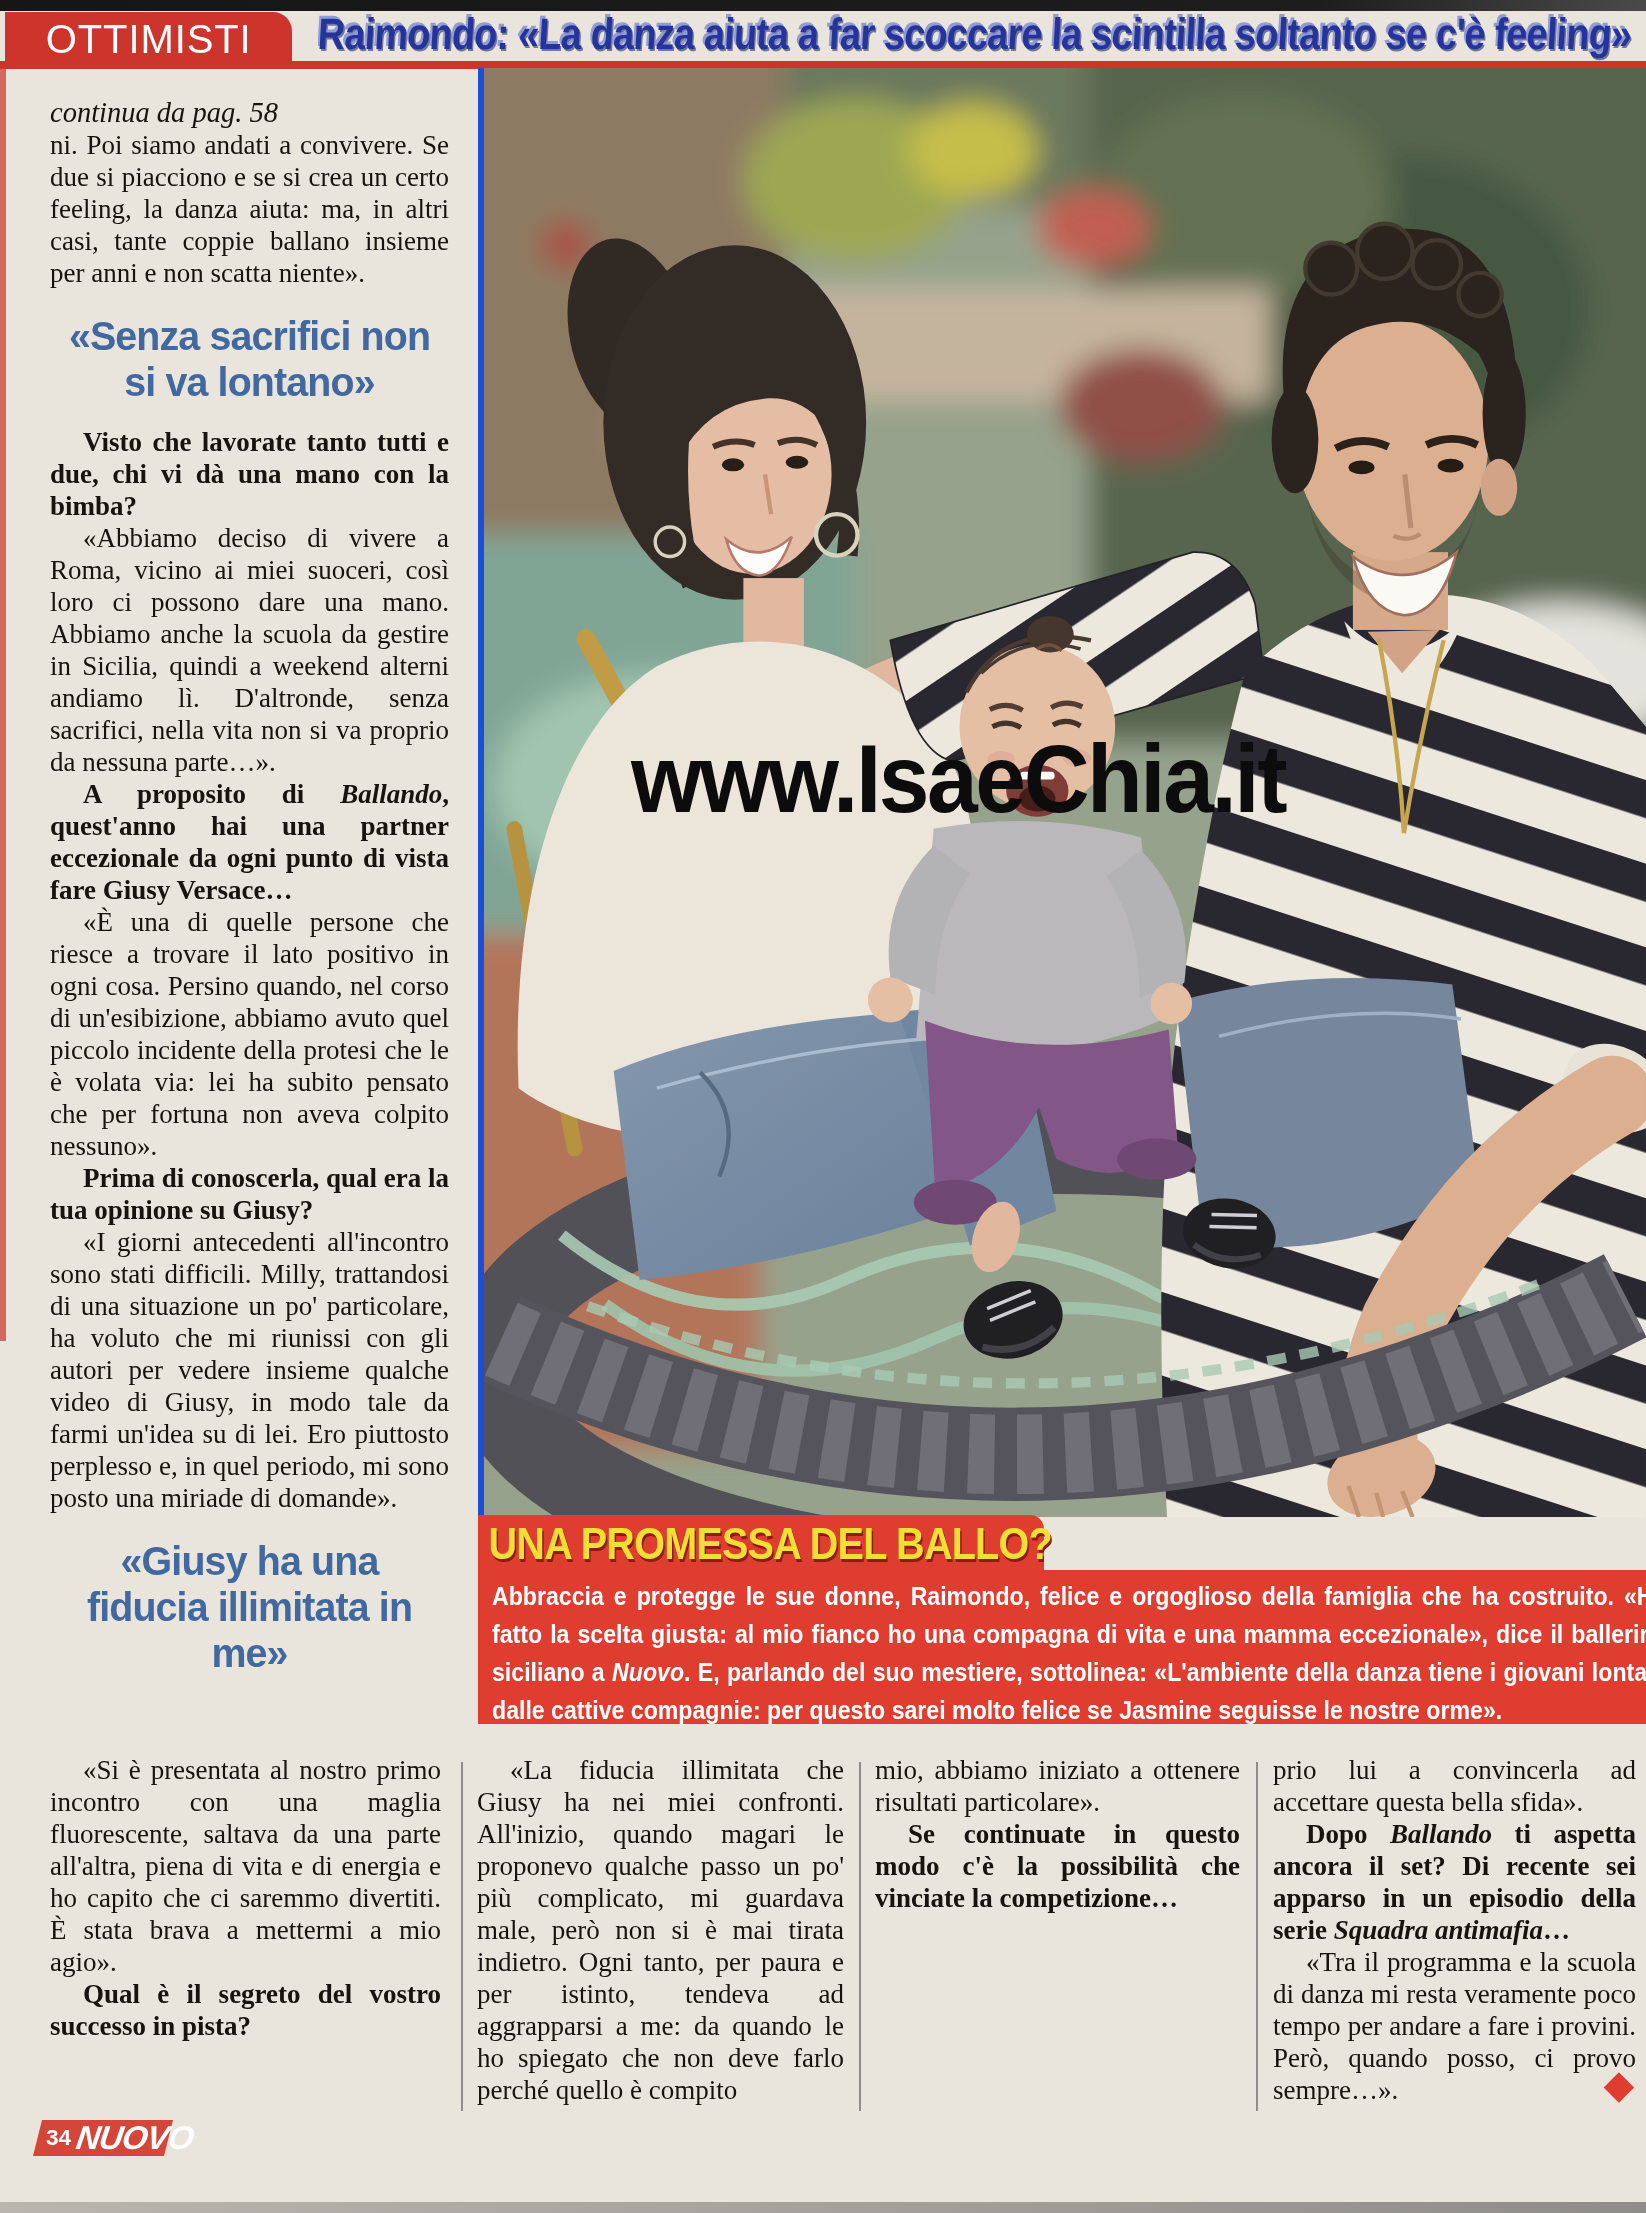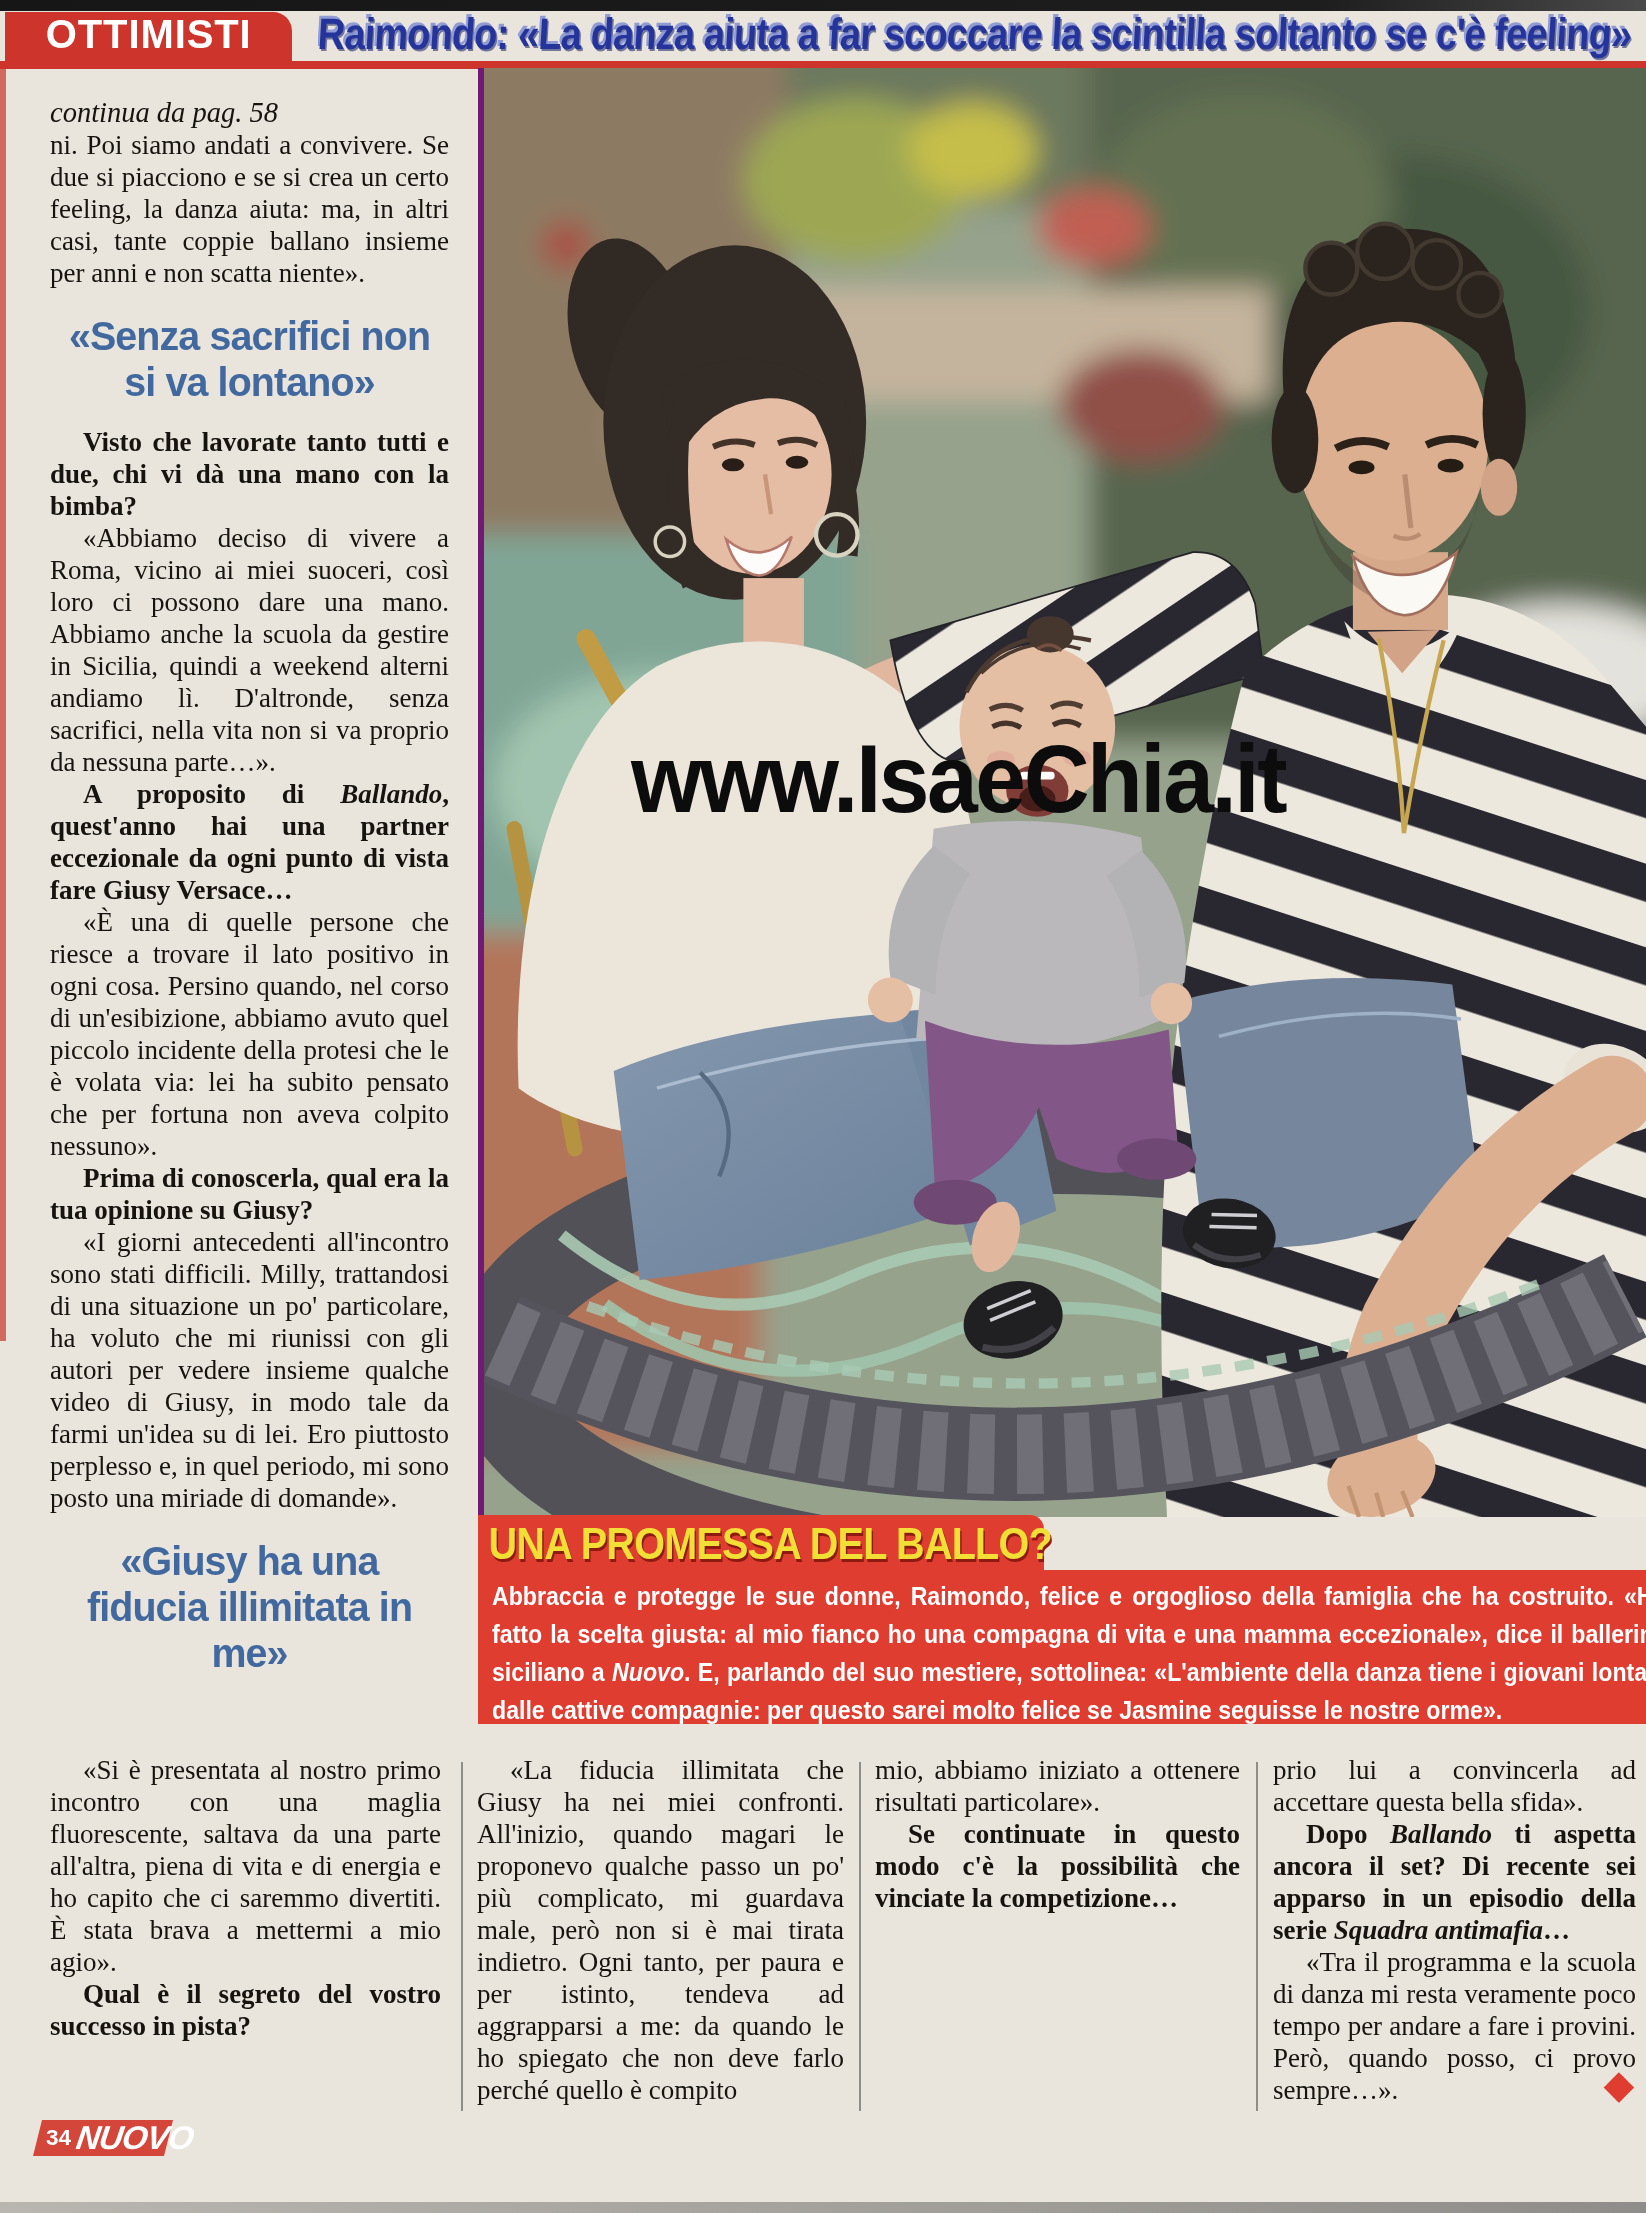--- a/index.html
+++ b/index.html
@@ -9,22 +9,22 @@
   }
   
   .top-strip{position:absolute;left:0;top:0;width:1646px;height:11.2px;background:linear-gradient(90deg,#161616 0%,#1d1d1d 80%,#4a4a4a 100%);}
   .bottom-strip{position:absolute;left:0;top:2202px;width:1646px;height:11.2px;background:linear-gradient(90deg,#b9b6b0,#8f8d89);}
   .left-red-edge{position:absolute;left:0;top:61px;width:6px;height:1280px;background:#c94b40;opacity:.8;}
 
   
   .kicker{
     position:absolute;left:5.2px;top:12px;width:287px;height:50px;
     background:#cd342b;border-radius:0 19px 0 0;
-    display:flex;align-items:flex-start;justify-content:center;
-    font-family:"Liberation Sans",sans-serif;font-weight:bold;font-size:40px;
+    display:flex;align-items:flex-end;justify-content:center;
+    font-family:"Liberation Sans",sans-serif;font-weight:normal;font-size:40px;
     color:#fff;letter-spacing:0.9px;
   }
   .header-rule{position:absolute;left:0;top:61px;width:1646px;height:7.8px;background:#cd342b;}
   .headline{
     position:absolute;left:318px;top:7px;width:1328px;height:54px;overflow:hidden;
     font-family:"Liberation Sans",sans-serif;font-weight:bold;font-size:44px;line-height:54px;
     color:#25349a;white-space:nowrap;
   }
   .headline>span{display:inline-block;transform:scaleX(.86) skewX(-4deg);transform-origin:left center;letter-spacing:-0.9px;
     text-shadow:-2.6px -2.6px 0 rgba(130,143,210,.85), 1.7px 1.7px 0 rgba(16,28,96,.55);}
@@ -37,21 +37,21 @@
   .q{font-weight:bold;}
   .subhead{
     font-family:"Liberation Sans",sans-serif;font-weight:bold;color:#41699f;
     font-size:41px;line-height:46px;text-align:center;letter-spacing:-0.9px;
     margin:24px 0 21px 0;transform:scaleX(.96);transform-origin:center;
   }
 
   
   .photo{
     position:absolute;left:478px;top:68px;width:1168px;height:1449px;
-    border-left:6px solid #701a75;box-sizing:border-box;overflow:hidden;background:#8fa089;
+    border-left:6px solid #1d4ed8;box-sizing:border-box;overflow:hidden;background:#8fa089;
   }
   .photo svg{display:block;width:1162px;height:1449px;}
   .watermark{
     position:absolute;left:147px;top:655px;width:1003px;
     font-family:"Liberation Sans",sans-serif;font-weight:bold;font-size:97px;
     color:#0c0c0c;white-space:nowrap;letter-spacing:-2.6px;transform:scaleX(.94);transform-origin:left top;
   }
 
   
   .caption-tab{

